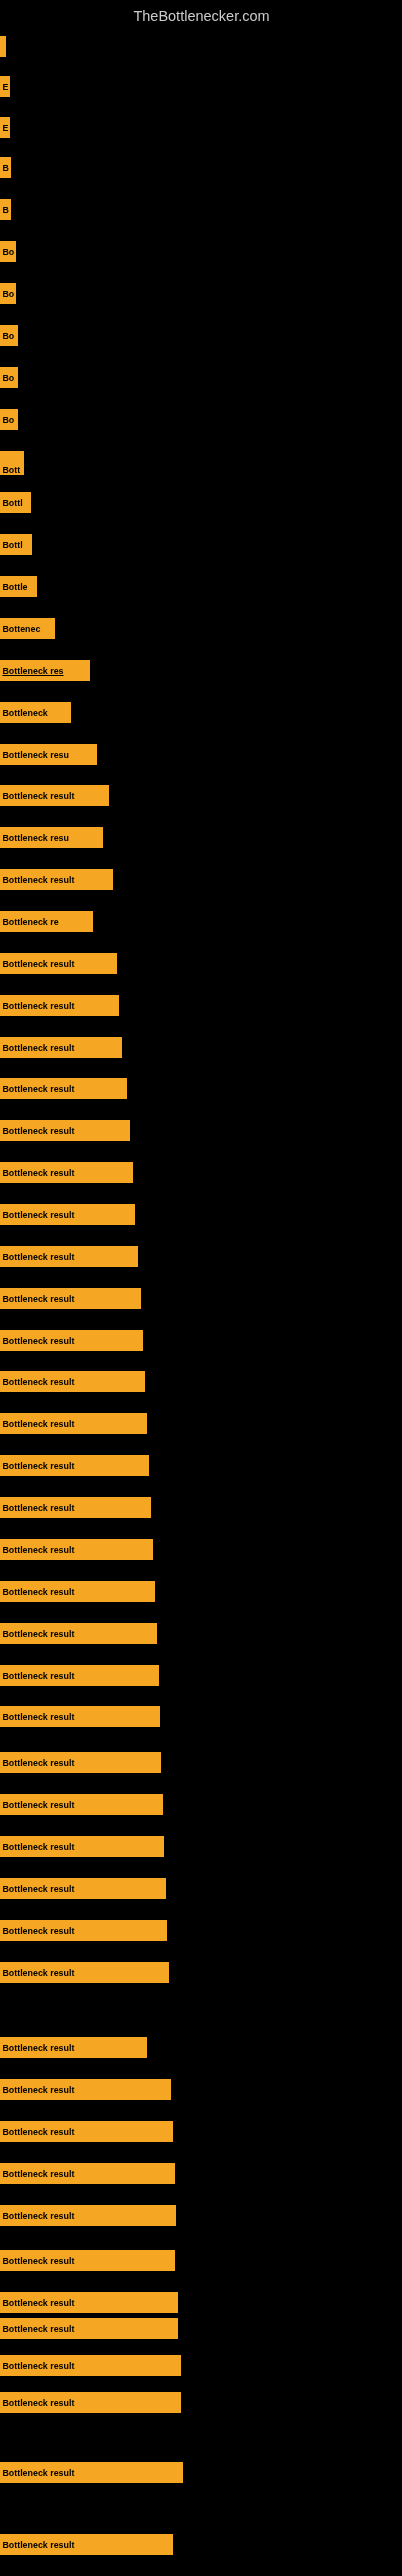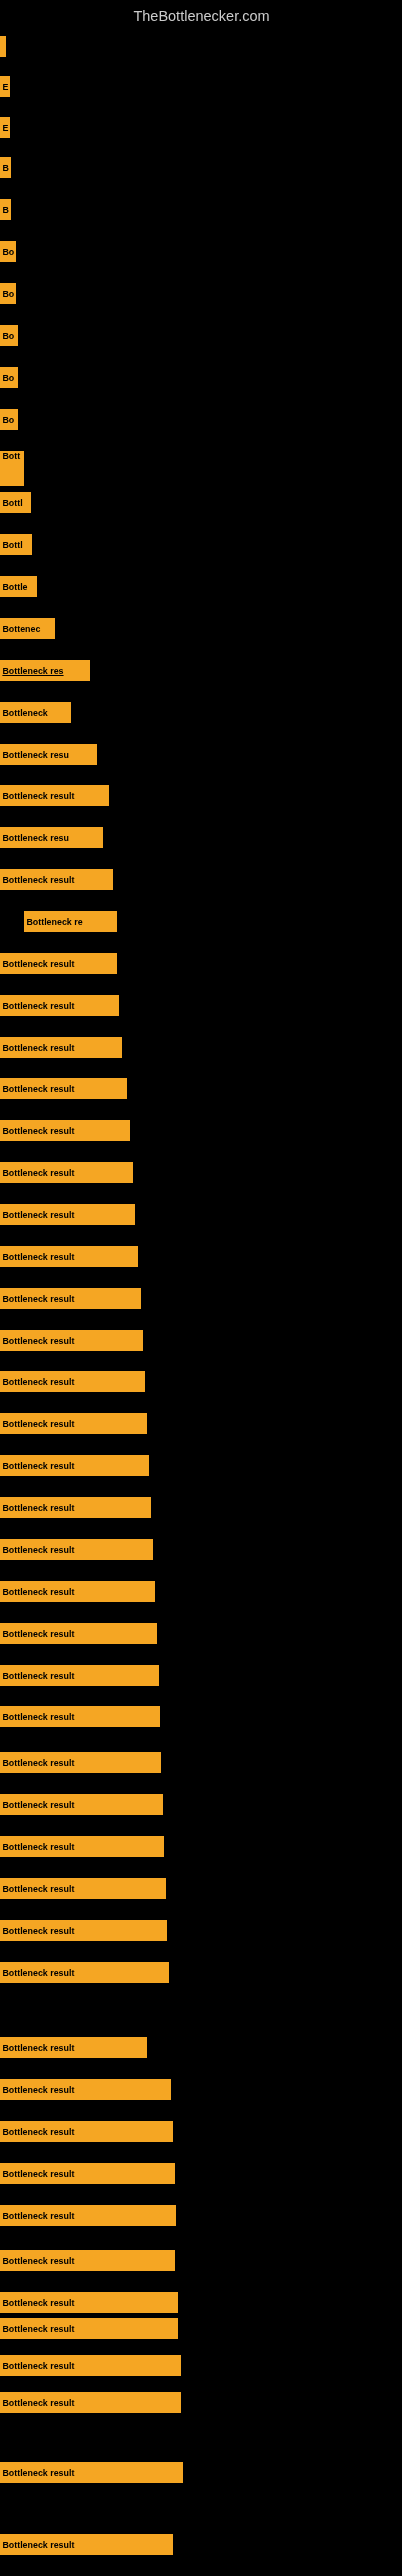--- a/index.html
+++ b/index.html
@@ -82,21 +82,21 @@
         <div style="background-color: rgb(245, 166, 35); width: 17.7px; height: 21px; display: flex; align-items: center; padding: 0px 2.4px; overflow: hidden; white-space: nowrap;">
           <span style="color: rgb(0, 0, 0); font-size: 8.9px; font-weight: bold; font-family: Arial, sans-serif;">Bo</span>
         </div>
       </div>
       <div style="position: absolute; top: 373px; left: 0px; display: flex; align-items: center;">
         <div style="background-color: rgb(245, 166, 35); width: 17.7px; height: 21px; display: flex; align-items: center; padding: 0px 2.4px; overflow: hidden; white-space: nowrap;">
           <span style="color: rgb(0, 0, 0); font-size: 8.9px; font-weight: bold; font-family: Arial, sans-serif;">Bo</span>
         </div>
       </div>
       <div style="position: absolute; top: 415px; left: 0px; display: flex; align-items: center;">
-        <div style="background-color: rgb(245, 166, 35); width: 24px; height: 35px; display: flex; align-items: flex-start; padding: 0px 2.4px; overflow: hidden; white-space: nowrap;">
+        <div style="background-color: rgb(245, 166, 35); width: 24px; height: 24px; display: flex; align-items: flex-end; padding: 0px 2.4px; overflow: hidden; white-space: nowrap;">
           <span style="color: rgb(0, 0, 0); font-size: 8.9px; font-weight: bold; font-family: Arial, sans-serif;">Bott</span>
         </div>
       </div>
       <div style="position: absolute; top: 456px; left: 0px; display: flex; align-items: center;">
         <div style="background-color: rgb(245, 166, 35); width: 31px; height: 21px; display: flex; align-items: center; padding: 0px 2.4px; overflow: hidden; white-space: nowrap;">
           <span style="color: rgb(0, 0, 0); font-size: 8.9px; font-weight: bold; font-family: Arial, sans-serif;">Bottl</span>
         </div>
       </div>
       <div style="position: absolute; top: 498px; left: 0px; display: flex; align-items: center;">
         <div style="background-color: rgb(245, 166, 35); width: 32px; height: 21px; display: flex; align-items: center; padding: 0px 2.4px; overflow: hidden; white-space: nowrap;">
@@ -137,21 +137,21 @@
         <div style="background-color: rgb(245, 166, 35); width: 103px; height: 21px; display: flex; align-items: center; padding: 0px 2.4px; overflow: hidden; white-space: nowrap;">
           <span style="color: rgb(0, 0, 0); font-size: 8.9px; font-weight: bold; font-family: Arial, sans-serif;">Bottleneck resu</span>
         </div>
       </div>
       <div style="position: absolute; top: 833px; left: 0px; display: flex; align-items: center;">
         <div style="background-color: rgb(245, 166, 35); width: 113px; height: 21px; display: flex; align-items: center; padding: 0px 2.4px; overflow: hidden; white-space: nowrap;">
           <span style="color: rgb(0, 0, 0); font-size: 8.9px; font-weight: bold; font-family: Arial, sans-serif;">Bottleneck result</span>
         </div>
       </div>
       <div style="position: absolute; top: 875px; left: 0px; display: flex; align-items: center;">
-        <div style="background-color: rgb(245, 166, 35); width: 93px; height: 21px; display: flex; align-items: center; padding: 0px 2.4px; overflow: hidden; white-space: nowrap; margin-left: 24px;">
+        <div style="background-color: rgb(245, 166, 35); width: 93px; height: 21px; display: flex; align-items: center; padding: 0px 2.4px; overflow: hidden; white-space: nowrap;">
           <span style="color: rgb(0, 0, 0); font-size: 8.9px; font-weight: bold; font-family: Arial, sans-serif;">Bottleneck re</span>
         </div>
       </div>
       <div style="position: absolute; top: 917px; left: 0px; display: flex; align-items: center;">
         <div style="background-color: rgb(245, 166, 35); width: 117px; height: 21px; display: flex; align-items: center; padding: 0px 2.4px; overflow: hidden; white-space: nowrap;">
           <span style="color: rgb(0, 0, 0); font-size: 8.9px; font-weight: bold; font-family: Arial, sans-serif;">Bottleneck result</span>
         </div>
       </div>
       <div style="position: absolute; top: 959px; left: 0px; display: flex; align-items: center;">
         <div style="background-color: rgb(245, 166, 35); width: 119px; height: 21px; display: flex; align-items: center; padding: 0px 2.4px; overflow: hidden; white-space: nowrap;">

